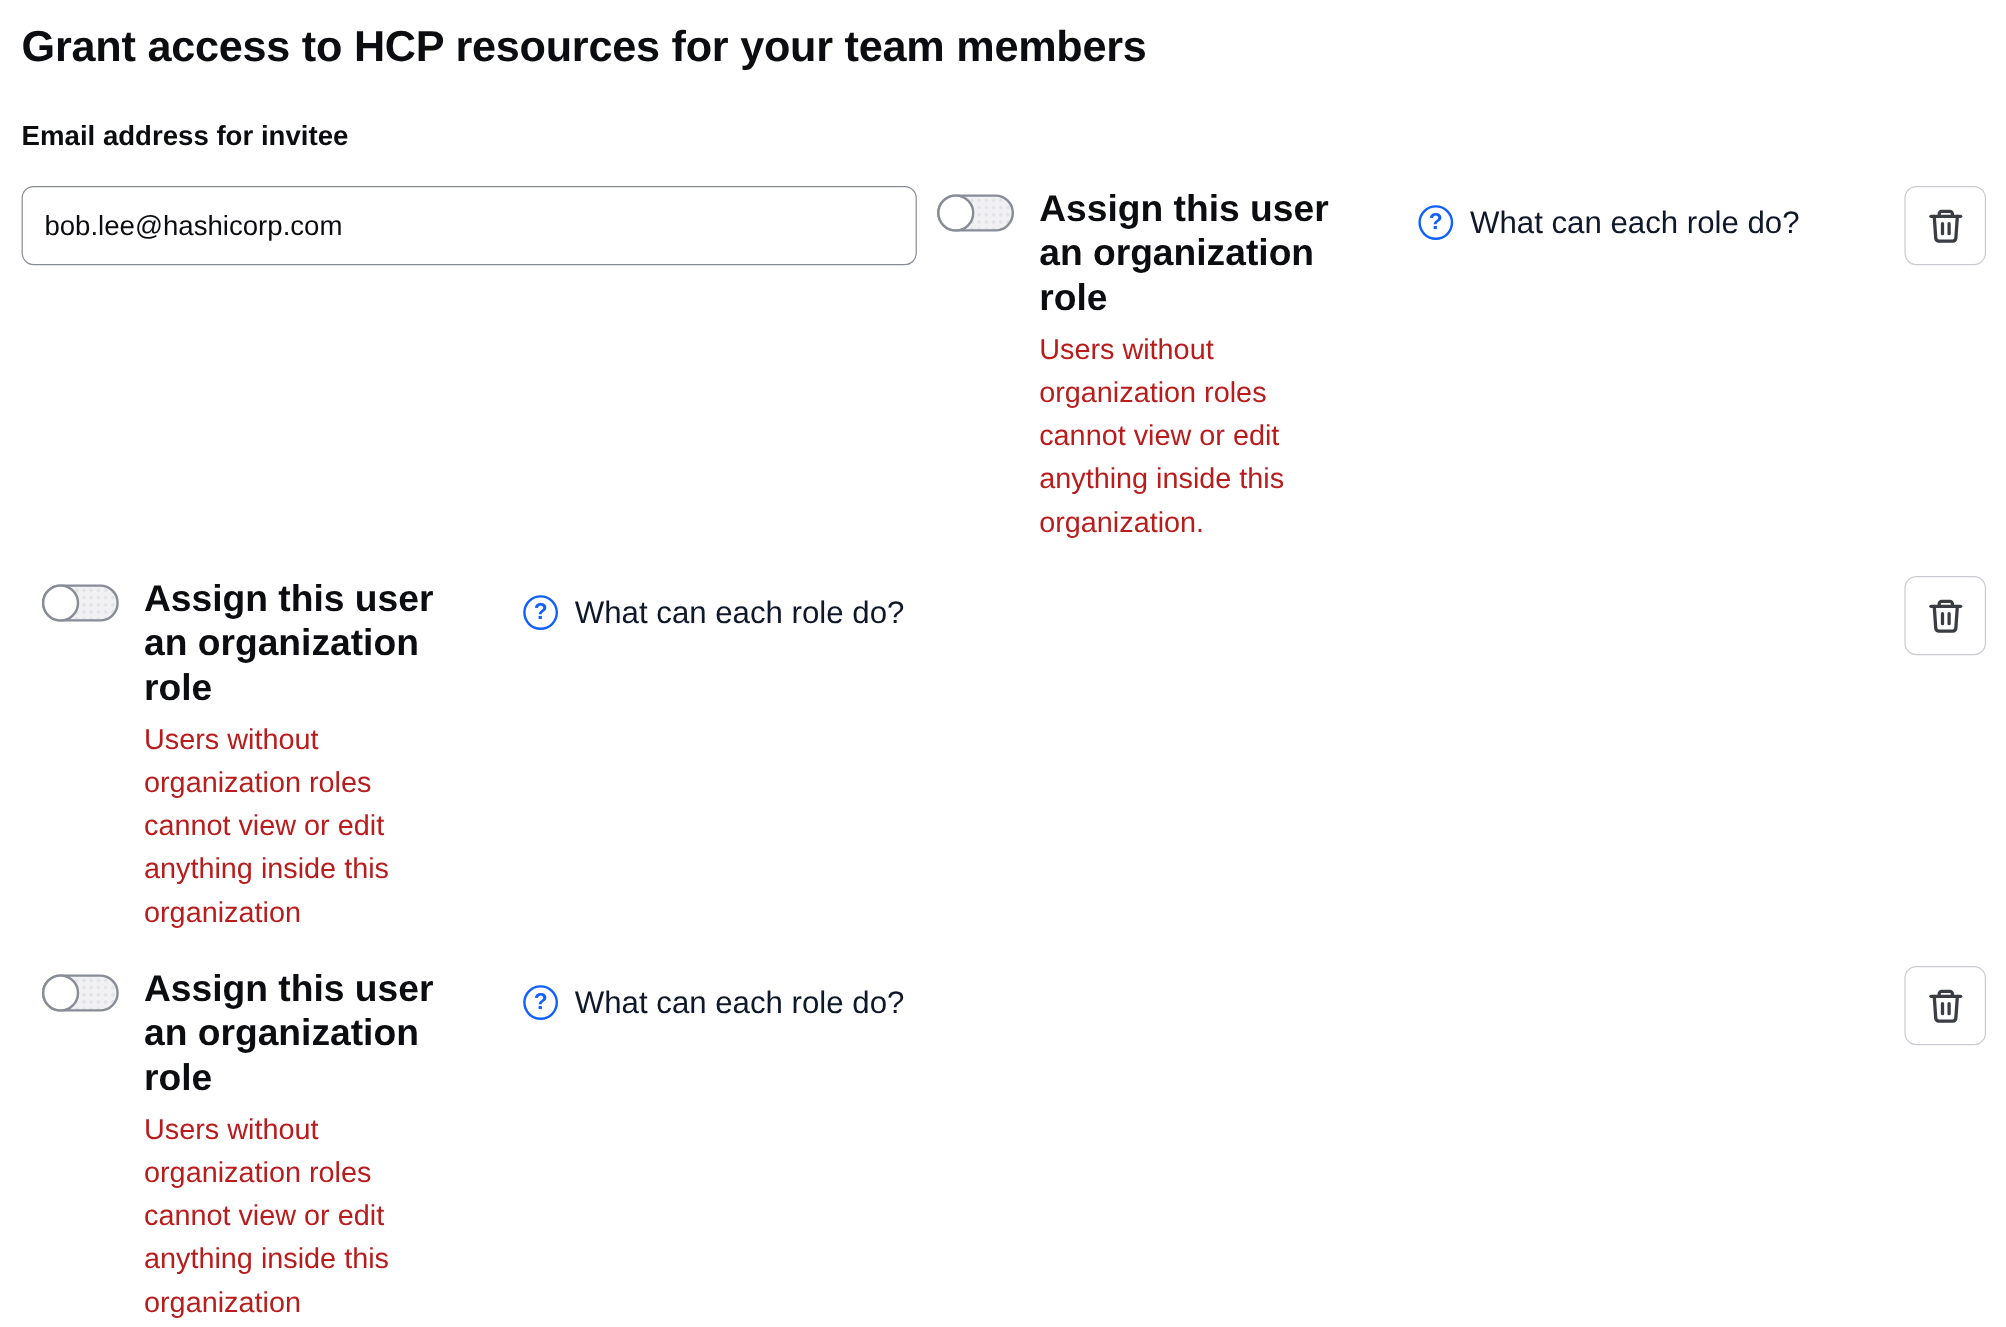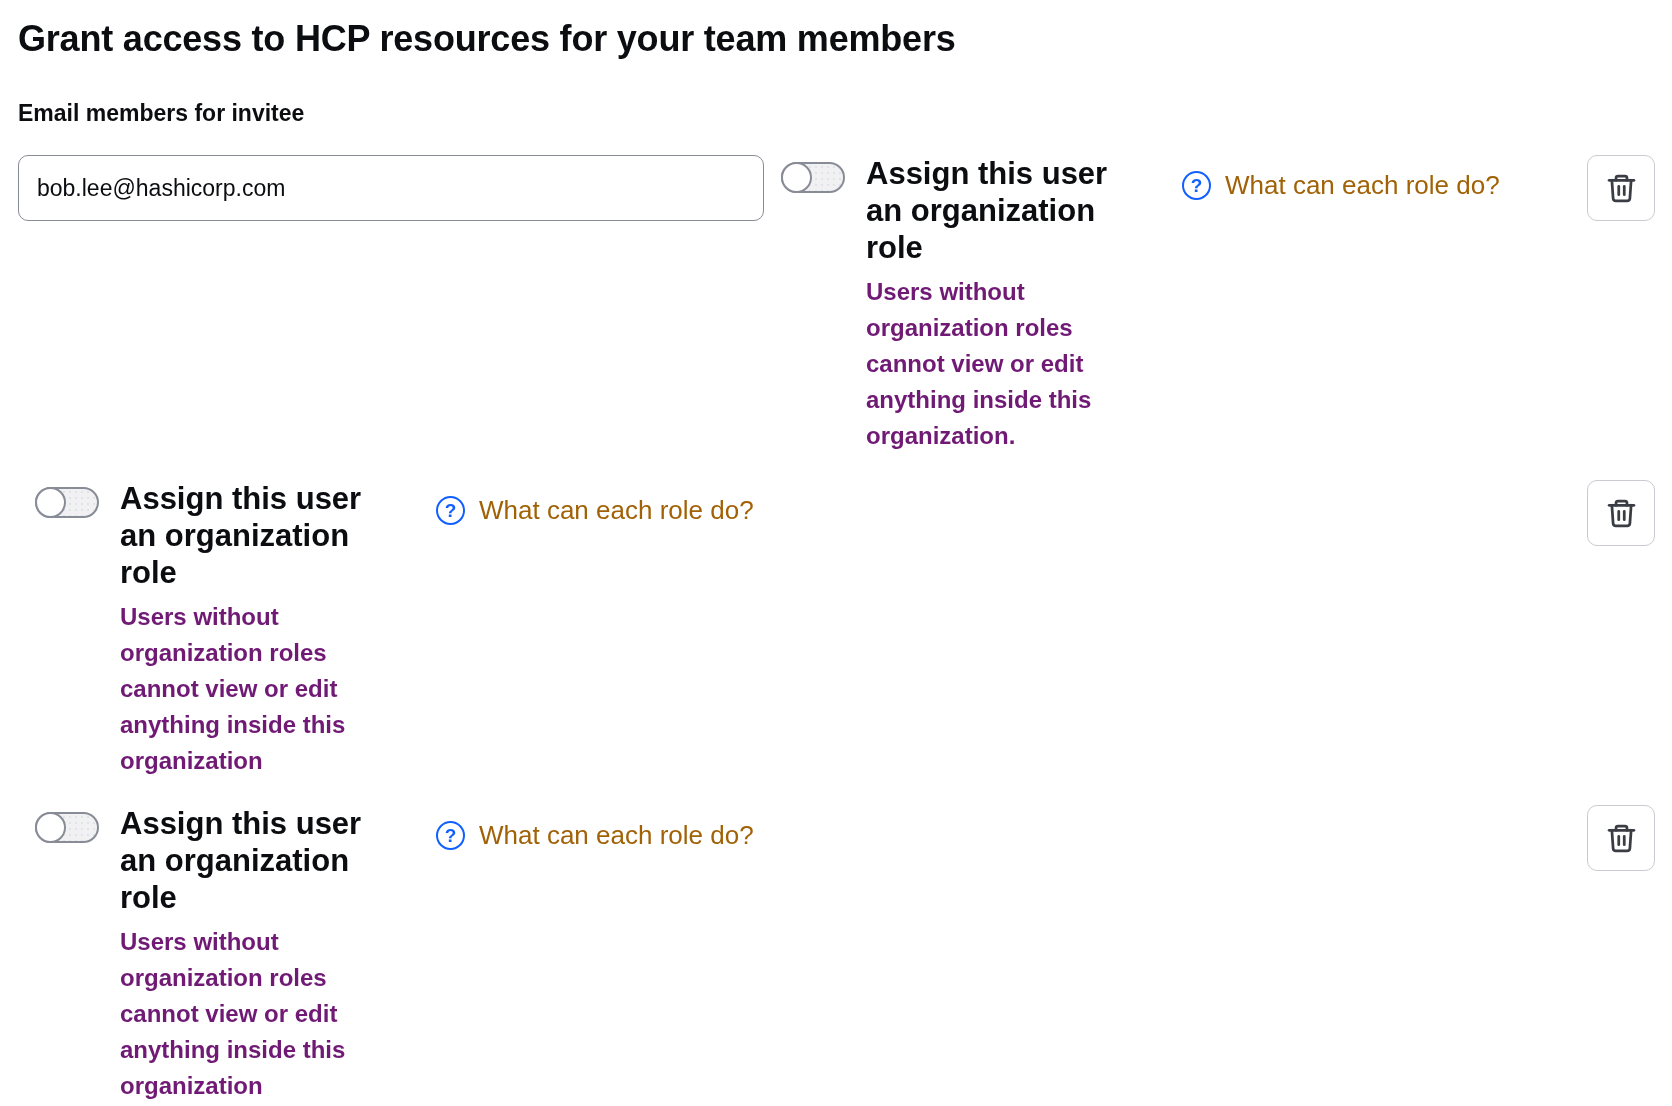--- a/index.html
+++ b/index.html
@@ -75,22 +75,21 @@
   .role-title {
     font-size: 31px;
     font-weight: 700;
     line-height: 37px;
     color: #0c0d10;
   }
   .role-help {
     margin-top: 8px;
     font-size: 24px;
     line-height: 36px;
-    color: #701a75;
-    font-weight: bold;
+    color: #b91c1c;
   }
   .role-link {
     display: flex;
     align-items: center;
     margin-left: 60px;
     margin-top: 15px;
     text-decoration: none;
     cursor: pointer;
   }
   .q-icon {
@@ -103,21 +102,21 @@
     border-radius: 50%;
     color: #1060ff;
     font-size: 19px;
     font-weight: 700;
     flex: 0 0 auto;
   }
   .role-link .link-text {
     margin-left: 14px;
     font-size: 26px;
     font-weight: 500;
-    color: #a16207;
+    color: #0f172a;
     white-space: nowrap;
   }
   .trash-btn {
     margin-left: auto;
     flex: 0 0 auto;
     width: 68px;
     height: 66px;
     border: 1.5px solid #c9cbd1;
     border-radius: 10px;
     background: #ffffff;
@@ -144,21 +143,21 @@
     cursor: pointer;
   }
   .add-user-btn svg { width: 24px; height: 24px; margin-right: 16px; }
 </style>
 </head>
 <body>
 
 
 
 <h1 class="page-title">Grant access to HCP resources for your team members</h1>
-<div class="field-label">Email members for invitee</div>
+<div class="field-label">Email address for invitee</div>
 
 
 <div class="invite-row">
   <input class="email-input" type="text" value="bob.lee@hashicorp.com" style="">
   <div class="toggle" role="switch" aria-checked="false">
     <div class="knob"></div>
   </div>
   <div class="role-col">
     <div class="role-title">Assign this user an organization role</div>
     <div class="role-help">Users without organization roles cannot view or edit anything inside this organization.</div>

